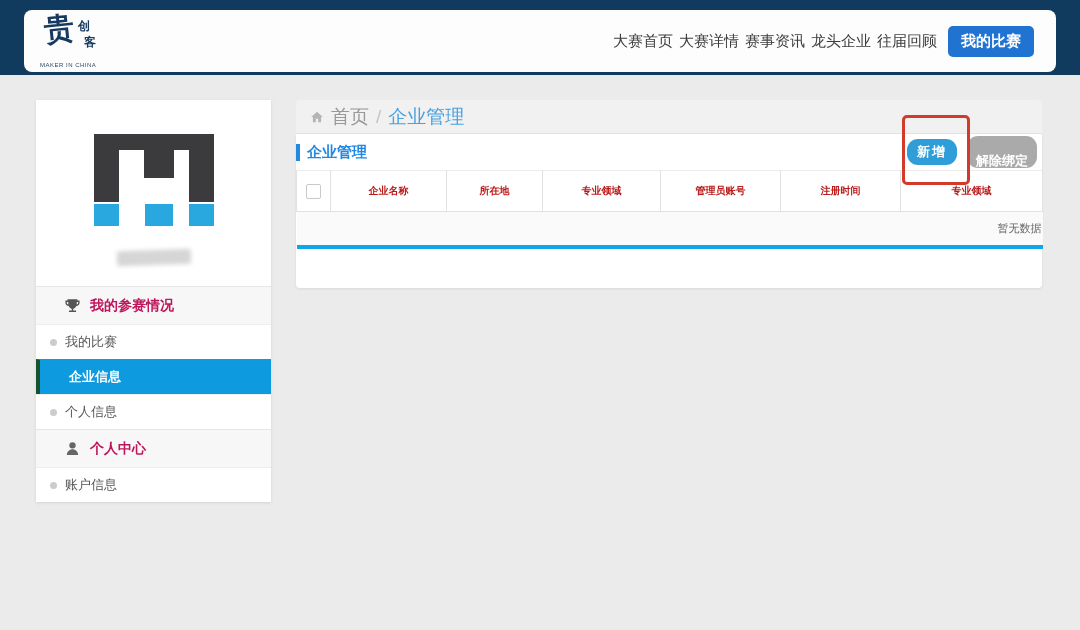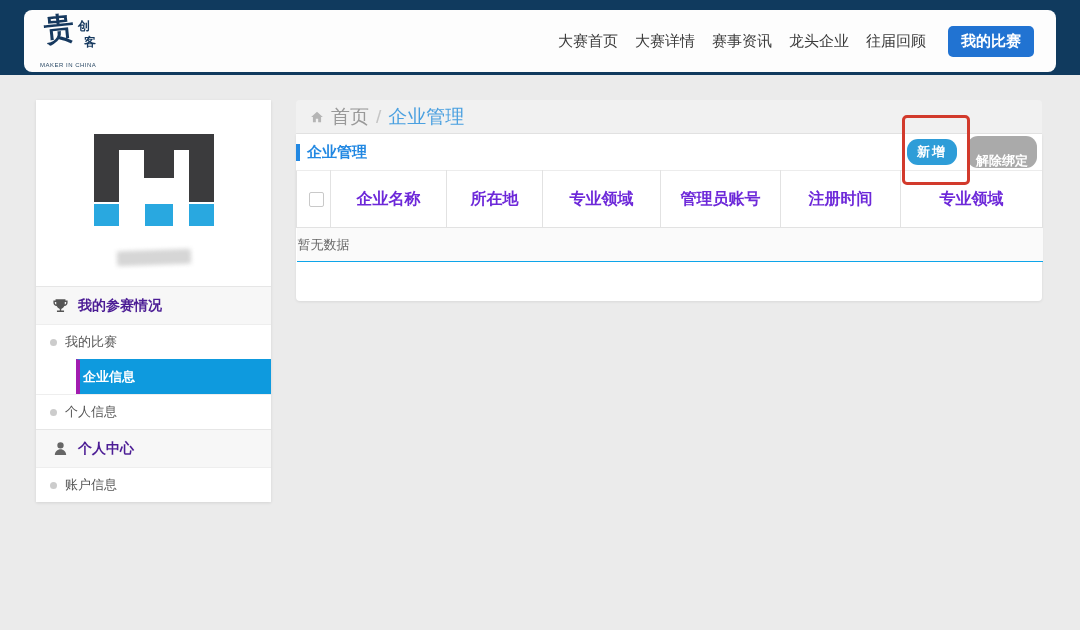--- a/index.html
+++ b/index.html
@@ -13,21 +13,21 @@
   .nav-card{
     position:absolute;left:24px;right:24px;top:10px;bottom:3px;background:#fdfdfd;
     border-radius:8px;display:flex;align-items:center;
     padding:0 22px 0 16px;box-sizing:border-box;
   }
   .logo{position:relative;width:78px;height:54px;flex:0 0 auto;}
   .logo-mark{position:absolute;left:4px;top:0px;font-size:30px;font-weight:bold;color:#16395f;transform:rotate(-6deg);line-height:1;}
   .logo-cn-top{position:absolute;left:38px;top:4px;font-size:12px;font-weight:bold;color:#16395f;}
   .logo-cn-bottom{position:absolute;left:44px;top:20px;font-size:12px;font-weight:bold;color:#16395f;}
   .logo-tagline{position:absolute;left:0px;bottom:0px;font-size:6px;color:#2c4a66;letter-spacing:.5px;white-space:nowrap;}
-  .nav-links{margin-left:auto;display:flex;align-items:center;gap:17px;}
+  .nav-links{margin-left:auto;display:flex;align-items:center;gap:6px;}
   .nav-link{font-size:15px;color:#3c3c3c;cursor:pointer;white-space:nowrap;}
   .my-contest-btn{
     background:#2173d2;color:#fff;font-size:15px;font-weight:bold;border:none;
     padding:6px 13px;border-radius:5px;margin-left:5px;cursor:pointer;white-space:nowrap;
     font-family:inherit;
   }
   
   .sidebar{
     position:absolute;left:36px;top:100px;width:235px;background:#fff;
     box-shadow:0 1px 3px rgba(0,0,0,.10);
@@ -42,32 +42,32 @@
   .ls-blue{background:#29a8e0;}
   .ls-bl{left:0;top:70px;width:25px;height:22px;}
   .ls-bm{left:51px;top:70px;width:28px;height:22px;}
   .ls-br{left:95px;top:70px;width:25px;height:22px;}
   .redacted-name{
     position:absolute;left:50%;transform:translateX(-50%) rotate(-2deg);top:150px;
     width:74px;height:15px;background:#d6d6d6;filter:blur(2px);border-radius:2px;
   }
   .menu-header{
     height:38px;display:flex;align-items:center;background:#f7f7f7;
-    border-top:1px solid #e6e6e6;padding-left:16px;gap:9px;
-    font-size:14px;font-weight:bold;color:#4c1d95;box-sizing:border-box;
+    border-top:1px solid #e6e6e6;padding-left:28px;gap:9px;
+    font-size:14px;font-weight:bold;color:#be185d;box-sizing:border-box;
   }
   .menu-header .icn{width:17px;height:17px;display:inline-flex;}
   .menu-item{
     height:35px;display:flex;align-items:center;border-top:1px solid #eee;
     padding-left:14px;font-size:13px;color:#555;box-sizing:border-box;cursor:pointer;
   }
   .bullet{width:7px;height:7px;border-radius:50%;background:#ccc;margin-right:8px;flex:0 0 auto;}
   .menu-item.active{
     background:#0e9ade;color:#fff;font-weight:bold;
-    border-left:4px solid #a21caf;border-top-color:#0e9ade;padding-left:3px;margin-left:40px;
+    border-left:4px solid #14532d;border-top-color:#0e9ade;padding-left:29px;
   }
   
   .main{position:absolute;left:296px;top:100px;width:746px;}
   .breadcrumb{
     height:34px;background:#f1f1f1;border-radius:4px 4px 0 0;border-bottom:1px solid #e3e3e3;
     display:flex;align-items:center;padding-left:14px;gap:7px;font-size:19px;box-sizing:border-box;
   }
   .bc-home-icon{width:14px;height:14px;display:inline-flex;}
   .bc-home{color:#999;cursor:pointer;}
   .bc-sep{color:#c5c5c5;}
@@ -82,30 +82,30 @@
   .header-buttons{margin-left:auto;display:flex;align-items:center;gap:10px;margin-right:5px;}
   .btn{border:none;height:26px;color:#fff;font-size:13px;font-weight:bold;border-radius:11px;cursor:pointer;font-family:inherit;}
   .btn-add{width:50px;background:#2e9dd8;letter-spacing:2px;}
   .btn-unbind{background:#aaaaaa;padding:16px 9px;}
   .annotation-box{
     position:absolute;left:606px;top:-19px;width:62px;height:64px;
     border:3px solid #d23a2c;border-radius:5px;z-index:5;pointer-events:none;
   }
   table.grid{width:100%;border-collapse:collapse;table-layout:fixed;}
   table.grid th{
-    height:32px;font-size:16px;color:#6d28d9;font-weight:bold;
-    border:1px solid #e2e2e2;border-top-color:#ececec;padding:12px;text-align:center;
+    height:32px;font-size:10px;color:#b91c1c;font-weight:bold;
+    border:1px solid #e2e2e2;border-top-color:#ececec;padding:4px;text-align:center;
   }
   .col-check{width:34px;}
   .col-1{width:116px;}.col-2{width:96px;}.col-3{width:118px;}
   .col-4{width:120px;}.col-5{width:120px;}.col-6{width:142px;}
   .checkbox{width:13px;height:13px;border:1px solid #c9c9c9;border-radius:2px;background:#fff;margin:0 auto;cursor:pointer;}
   td.empty-cell{
-    height:31px;background:#fafafa;border-bottom:1px solid #0ea5e9;
-    text-align:left;font-size:13px;color:#666;
+    height:31px;background:#fafafa;border-bottom:4px solid #0ea5e9;
+    text-align:right;font-size:11px;color:#666;
   }
 </style>
 </head>
 <body>
 
 <div class="navbar">
   <div class="nav-card">
     <div class="logo">
       <span class="logo-mark">贵</span>
       <span class="logo-cn-top">创</span>

